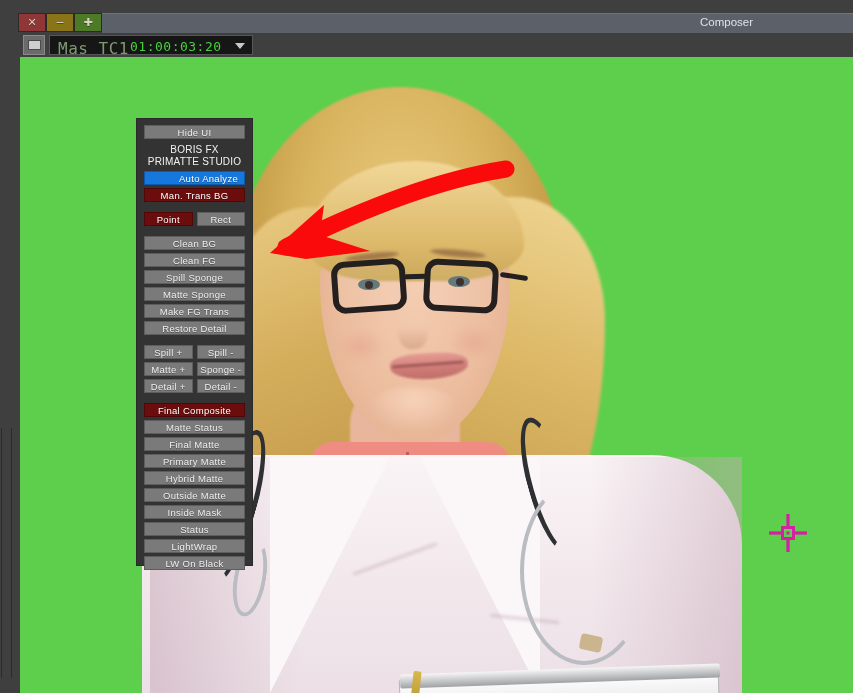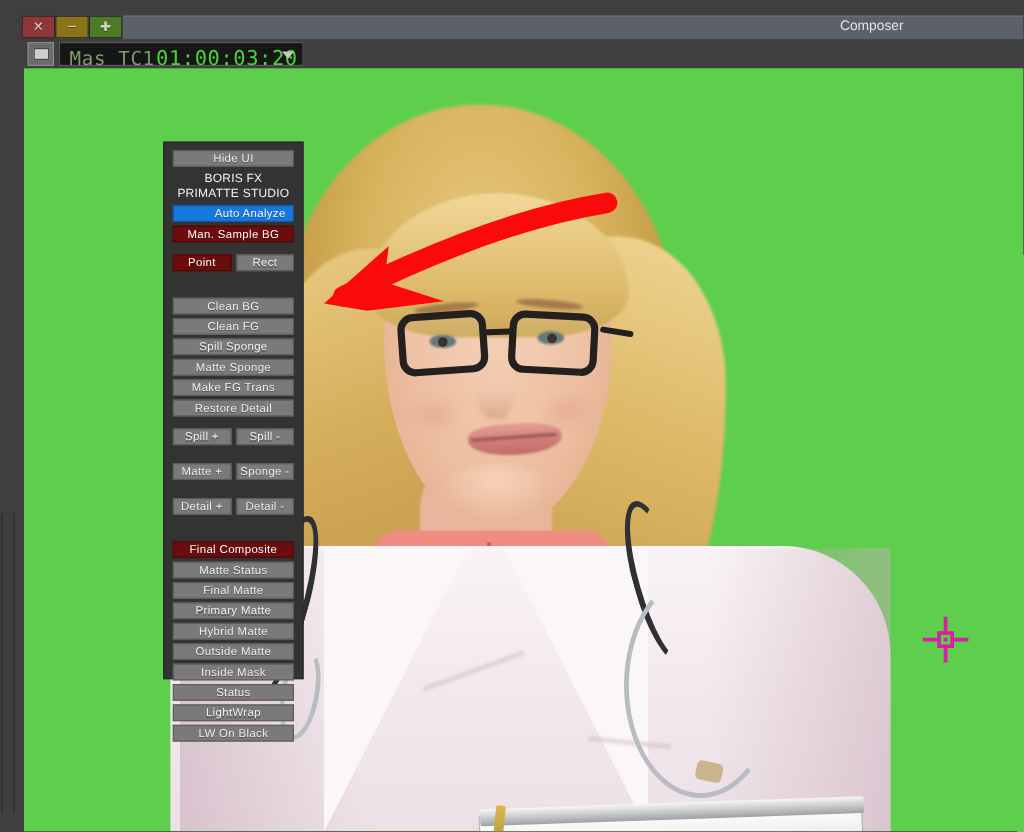--- a/index.html
+++ b/index.html
@@ -27,21 +27,21 @@
   
   .tcrow{position:absolute;left:20px;top:33px;width:833px;height:24px;background:#3f3f3f;}
   .tcicon{position:absolute;left:3px;top:2px;width:22px;height:20px;background:#6b6b6b;
       border:1px solid #8a8a8a;box-sizing:border-box;display:flex;align-items:center;justify-content:center;}
   .tcicon i{display:block;width:13px;height:10px;background:#cfcfcf;border:1px solid #4a4a4a;box-sizing:border-box;}
   .tcfield{position:absolute;left:29px;top:2px;width:204px;height:20px;background:#161616;
       border:1px solid #565656;box-sizing:border-box;}
   .tclabel{position:absolute;left:8px;top:3px;font-family:"DejaVu Sans Mono",monospace;
       font-size:16px;color:#7f9a70;letter-spacing:.5px;}
   .tcvalue{position:absolute;left:80px;top:3px;font-family:"DejaVu Sans Mono",monospace;
-      font-size:17px;color:#46d43a;letter-spacing:.5px;}
+      font-size:13px;color:#46d43a;letter-spacing:.5px;}
   .tccaret{position:absolute;right:7px;top:7px;width:0;height:0;
       border-left:5px solid transparent;border-right:5px solid transparent;border-top:6px solid #c9c9c9;}
 
   
   .viewport{position:absolute;left:20px;top:57px;width:833px;height:636px;overflow:hidden;background:#5ecf4c;}
   .edgeL{position:absolute;left:0;top:33px;width:20px;height:660px;background:#3f3f3f;}
   .edgeL:after{content:"";position:absolute;left:1px;top:395px;width:1px;height:250px;background:#2b2b2b;}
   .edgeL:before{content:"";position:absolute;left:11px;top:395px;width:1px;height:250px;background:#2b2b2b;}
 
   
@@ -156,21 +156,21 @@
      background:#7a7a7a;color:#efefef;font-size:9.5px;text-align:center;
      font-family:"Liberation Sans",sans-serif;letter-spacing:.3px;
      border:1px solid #5d5d5d;box-sizing:border-box;cursor:default;
      text-shadow:0 1px 0 rgba(0,0,0,.35);white-space:nowrap;overflow:hidden;}
   .pbtn.blue{background:#1677dd;border-color:#1058a8;color:#fff;padding-left:28px;}
   .pbtn.red{background:#6b0d0d;border-color:#4e0808;color:#ffffff;}
   .pbtn.gray{background:#7a7a7a;}
   .ptitle{color:#f2f2f2;font-size:10px;line-height:11.5px;text-align:center;
      font-family:"Liberation Sans",sans-serif;margin:5px 0 4px 0;letter-spacing:.2px;}
   .prow{display:flex;gap:4px;margin-bottom:3px;}
-  .prow .pbtn{margin-bottom:12px;}
+  .prow .pbtn{margin-bottom:0;}
   .pgap-s{height:7px;}
 </style>
 </head>
 <body>
 
 <div id="app">
 
   <div class="winbar">
     <div class="titlestrip"></div>
     <div class="apptitle"><span>Composer</span></div>
@@ -280,21 +280,21 @@
   <div class="panel">
 
     <div class="pbtn gray">Hide UI</div>
 
     <div class="ptitle">
       <div>BORIS FX</div>
       <div>PRIMATTE STUDIO</div>
     </div>
 
     <div class="pbtn blue">Auto Analyze</div>
-    <div class="pbtn red">Man. Sample BG</div>
+    <div class="pbtn red">Man. Trans BG</div>
 
     <div class="pgap-s"></div>
     <div class="prow">
       <div class="pbtn red">Point</div>
       <div class="pbtn gray">Rect</div>
     </div>
 
     <div class="pgap-s"></div>
     <div class="pbtn gray">Clean BG</div>
     <div class="pbtn gray">Clean FG</div>

